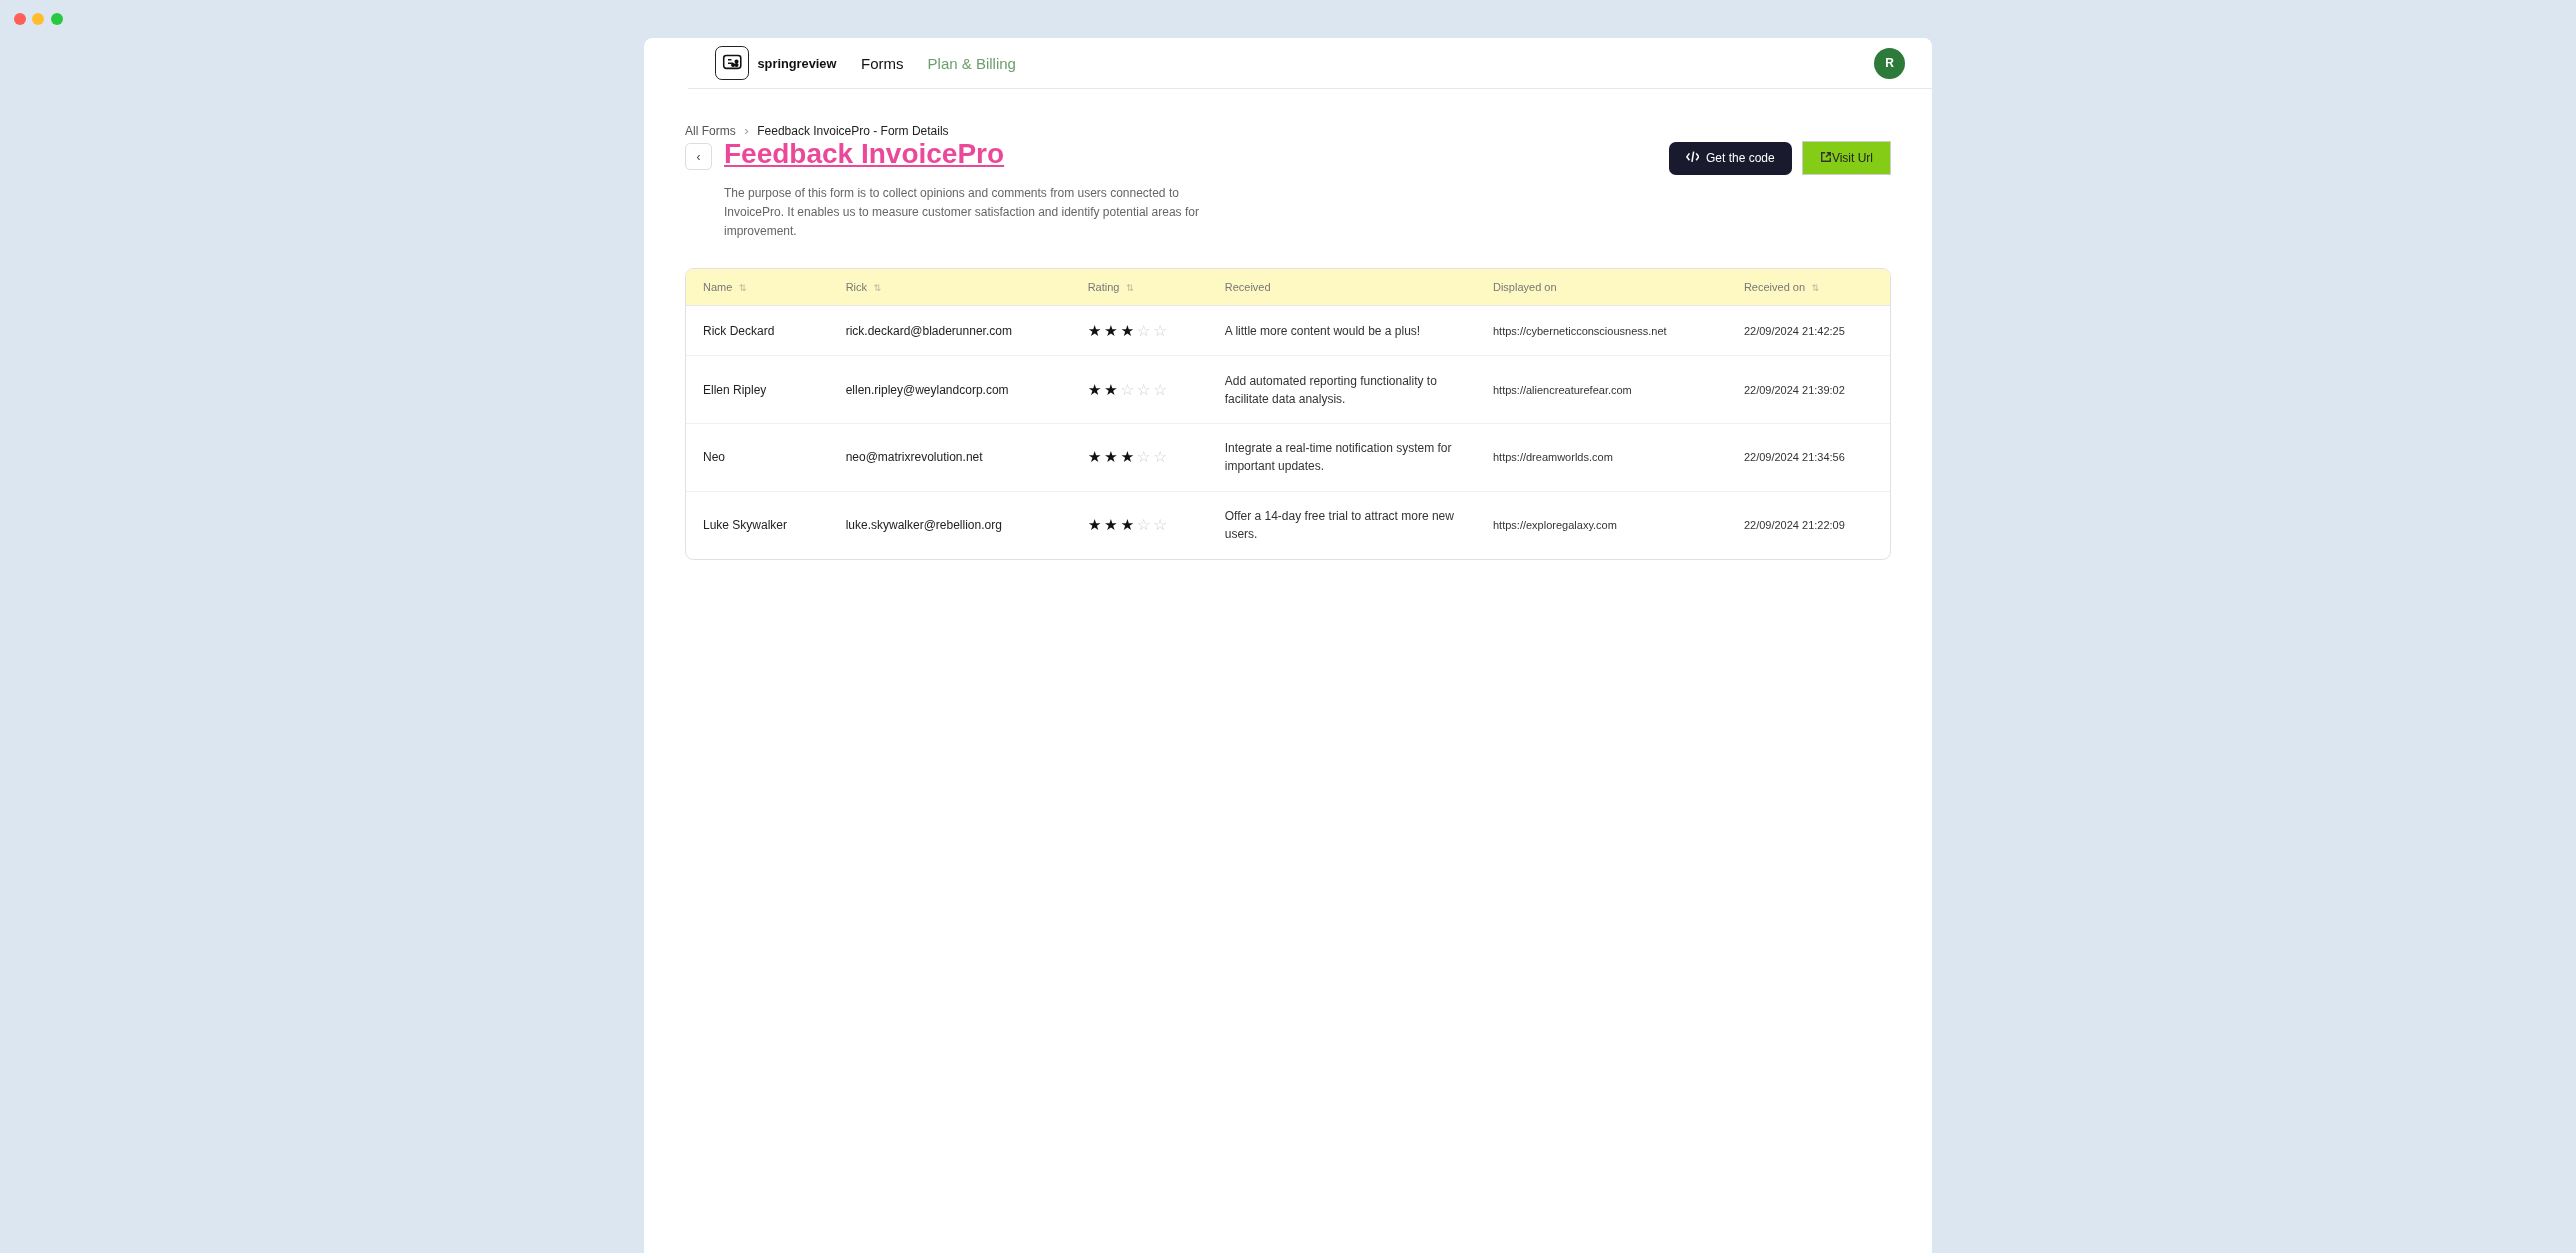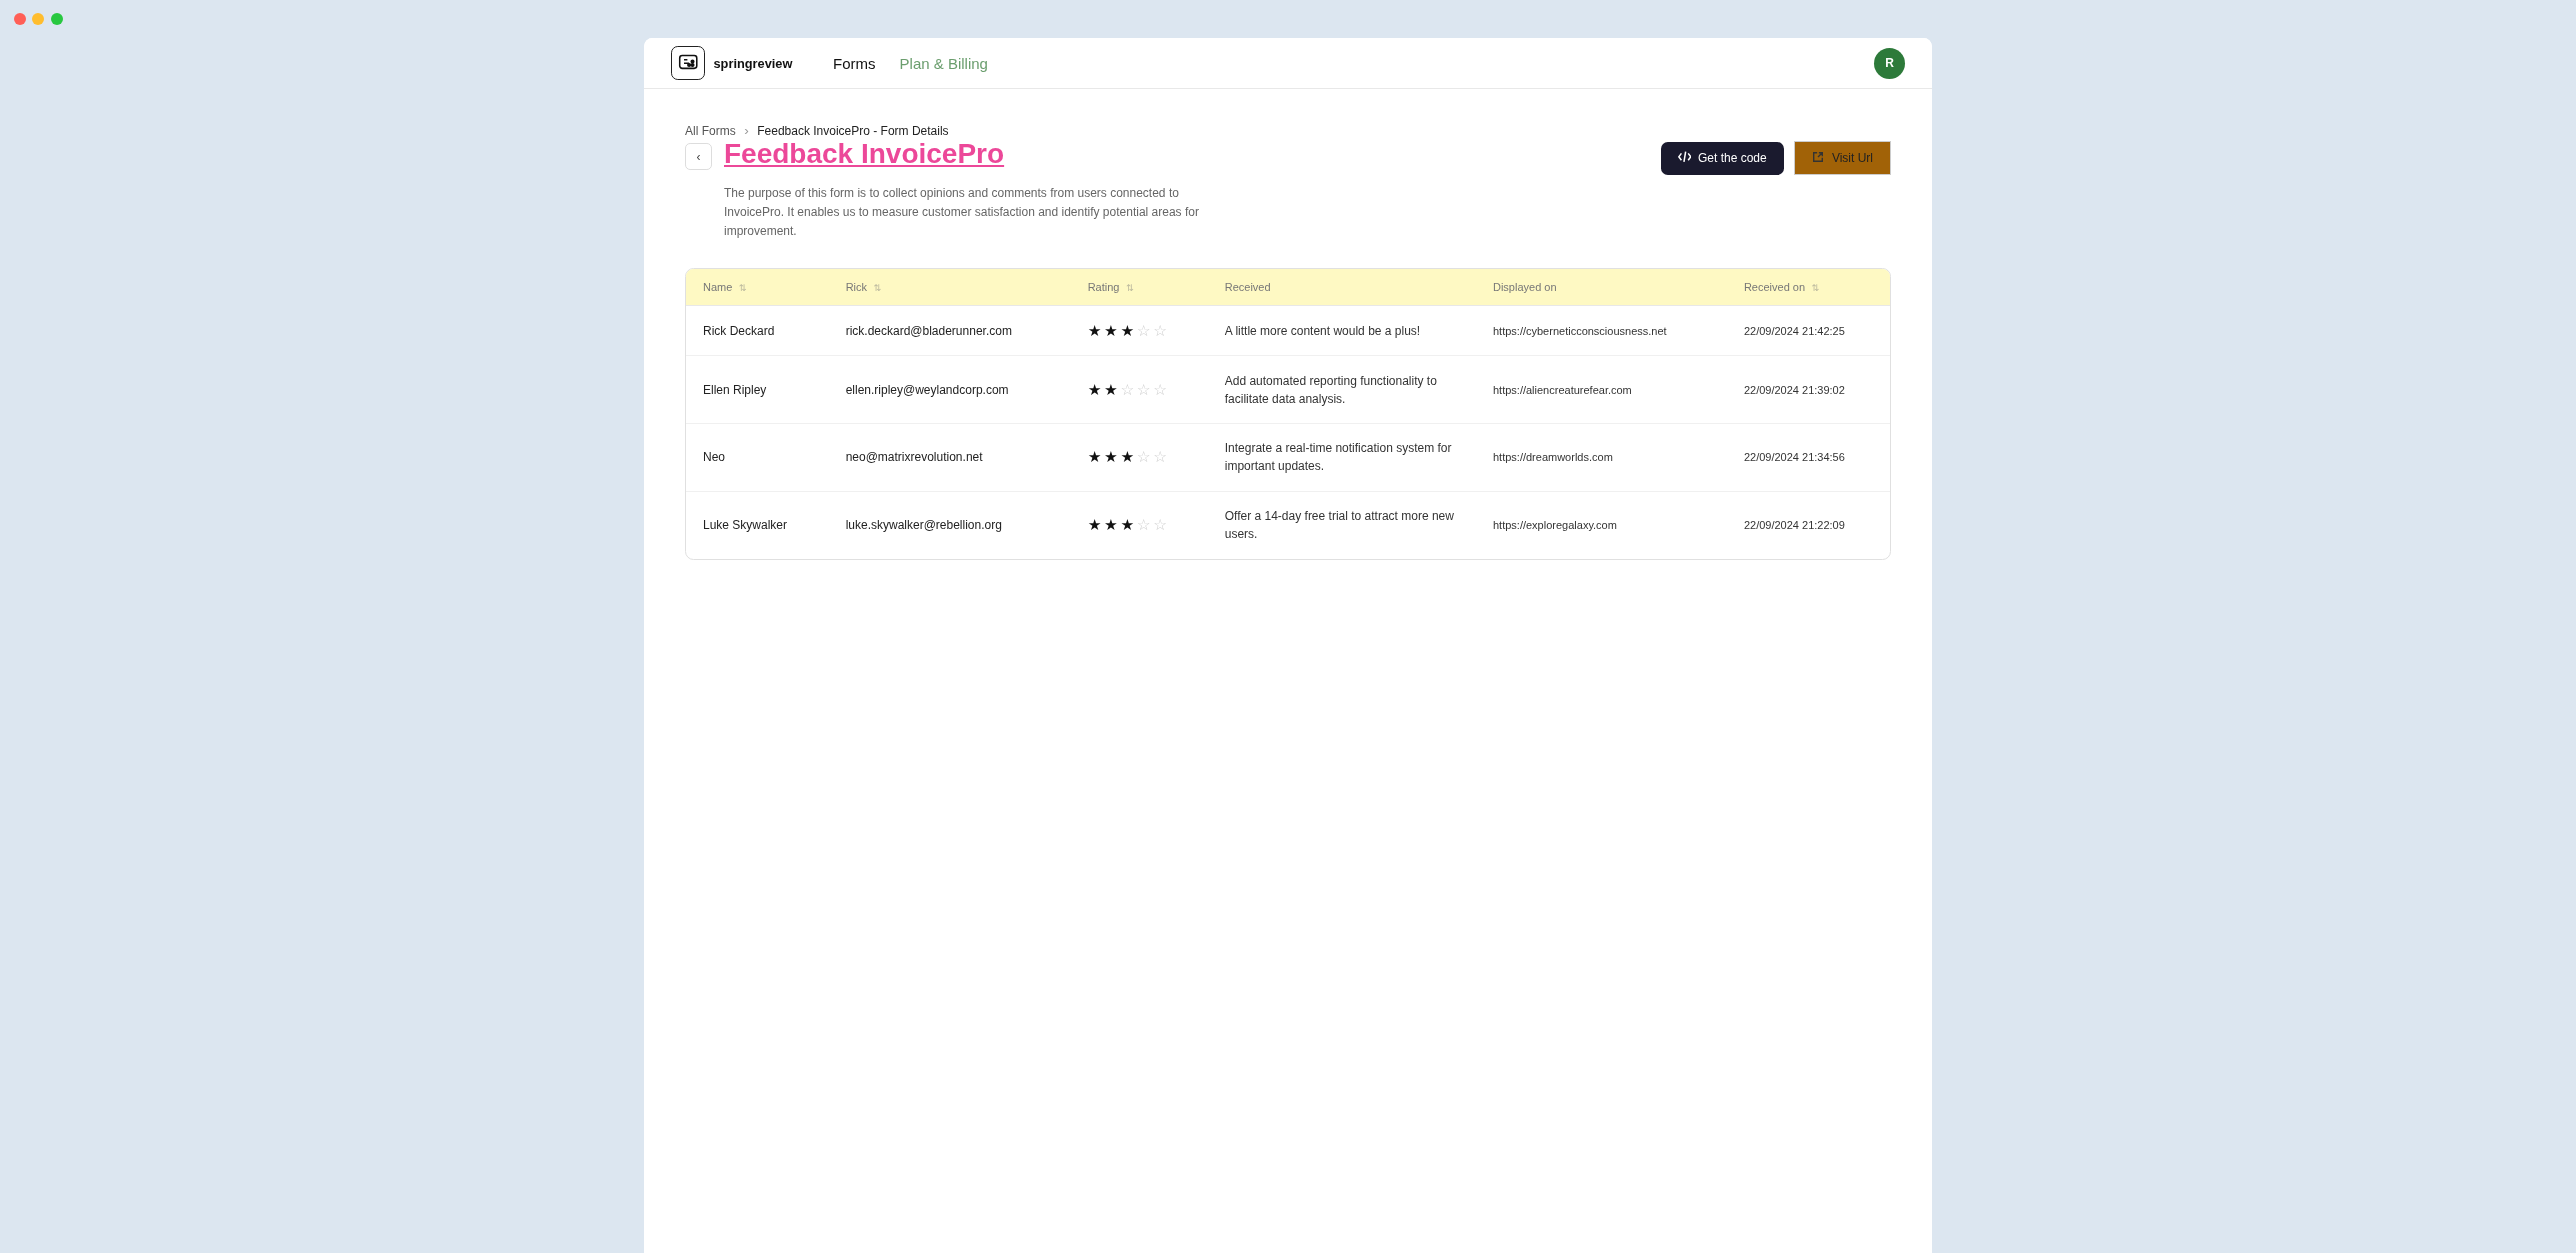--- a/index.html
+++ b/index.html
@@ -38,21 +38,22 @@
     }
 
     
     .topnav {
       background: #ffffff;
       border-bottom: 0.9px solid #e8e8e8;
       height: 51px;
       display: flex;
       align-items: center;
       padding: 2px 27px;
-      gap: 27px;
+      gap: 11px;
+      margin-left: 44px;
     }
     .logo-area {
       display: flex;
       align-items: center;
       gap: 8.5px;
     }
     .logo-icon {
       width: 34px;
       height: 34px;
       border: 1.7px solid #222;
@@ -166,31 +167,31 @@
       padding: 8.5px 17px;
       font-size: 12px;
       font-weight: 500;
       cursor: pointer;
       display: flex;
       align-items: center;
       gap: 6.8px;
       justify-content: center;
     }
     .btn-secondary {
-      background: #a16207;
+      background: #84cc16;
       color: #222;
       border: 1.3px solid #ccc;
       border-radius: 0;
       padding: 8.5px 17px;
       font-size: 12px;
       font-weight: 500;
       cursor: pointer;
       display: flex;
       align-items: center;
-      gap: 8px;
+      gap: 0;
     }
     .page-description {
       font-size: 12px;
       color: #666;
       max-width: 512px;
       line-height: 1.6;
       margin-left: 39px;
       margin-bottom: 27px;
     }
 

